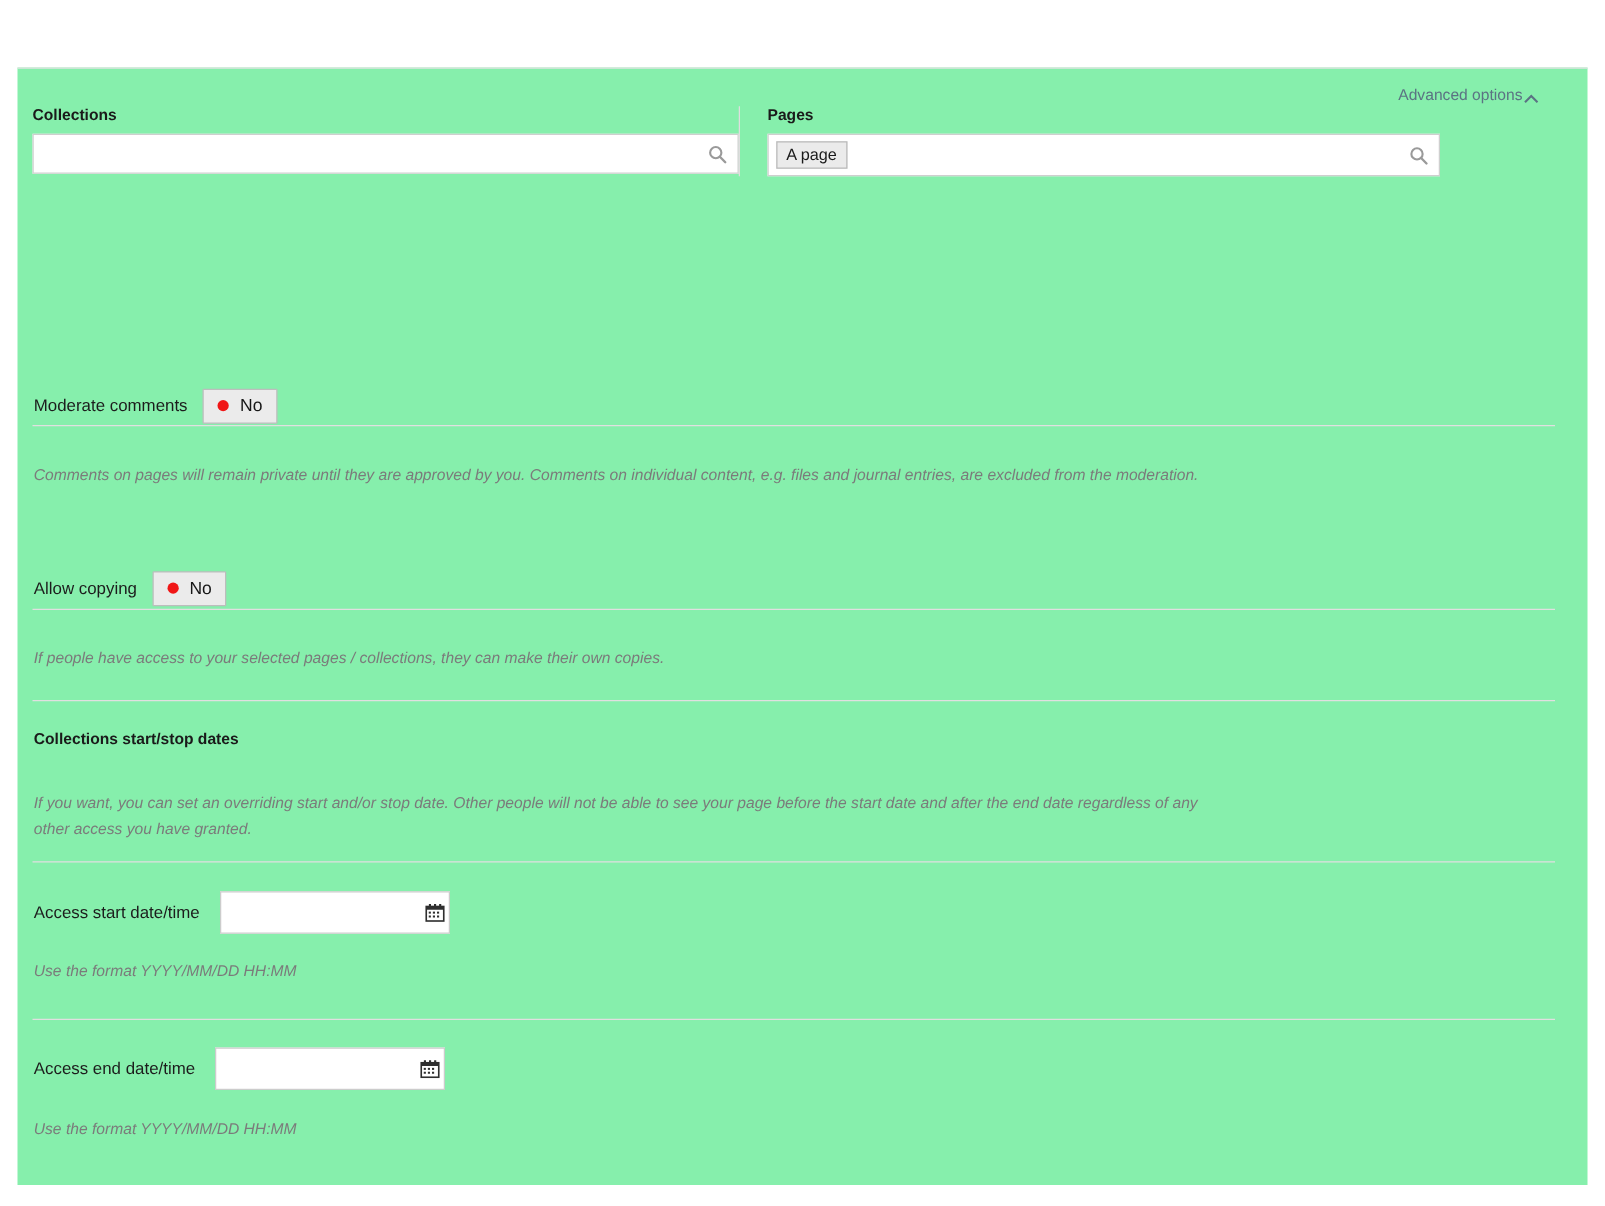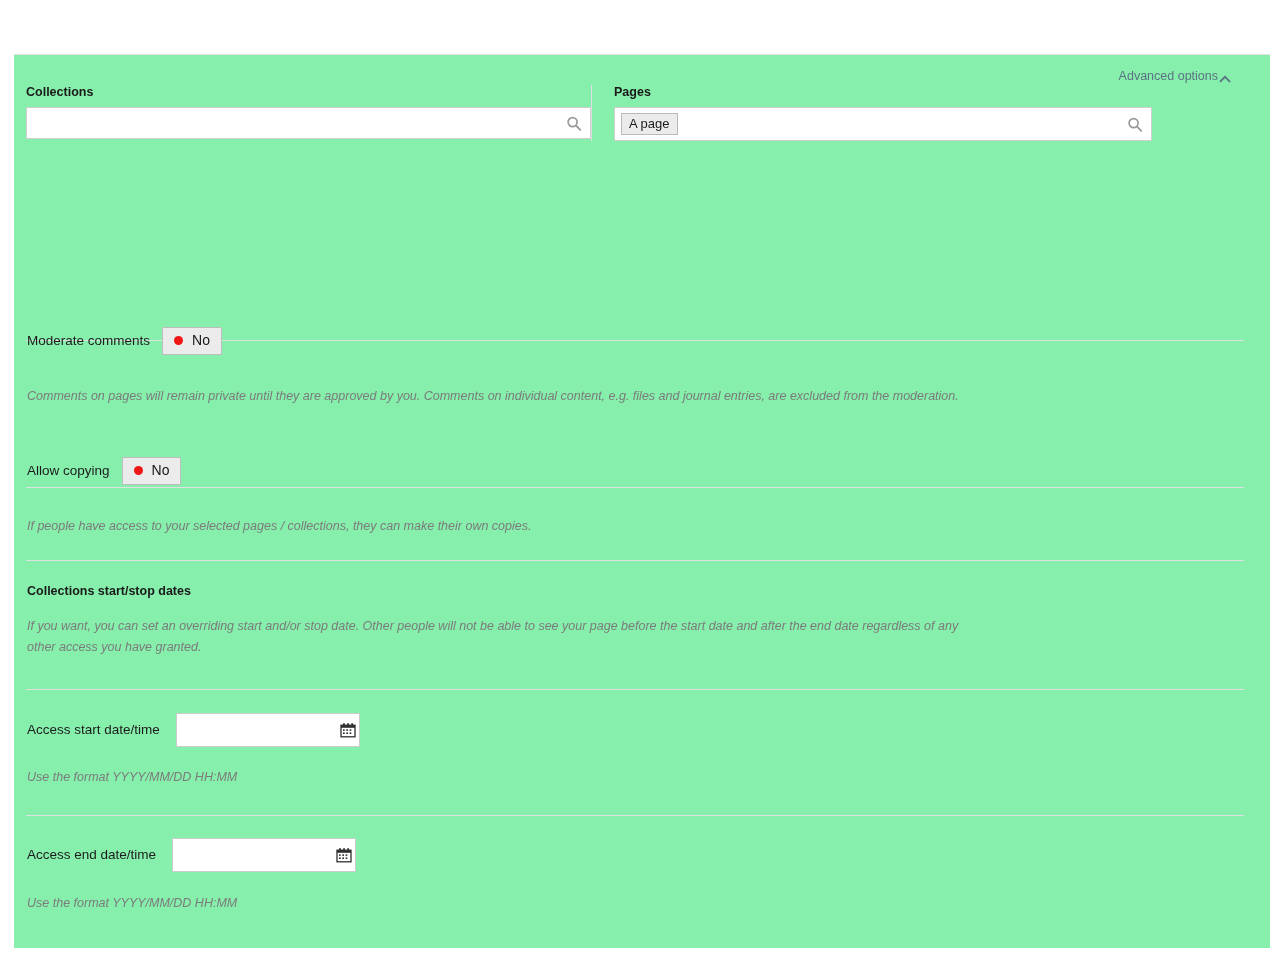--- a/index.html
+++ b/index.html
@@ -306,21 +306,21 @@
               <line x1="10.1" y1="10.1" x2="14.2" y2="14.3" stroke="#9a9a9a" stroke-width="1.9" stroke-linecap="round"></line>
             </svg>
           </span>
         </div>
       </div>
 
     </div>
 
     <div class="divider" style="top:285px;"></div>
 
-    <div class="field" style="top:272px;">
+    <div class="field" style="top:256px;">
       <div class="field-inner">
         <div class="field-line">
           <span class="field-label">Moderate comments</span>
           <button class="toggle">
             <span class="dot dot-no"></span>
             <span>No</span>
           </button>
         </div>
         <div class="field-help" style="margin-top:31px; max-width:985px;">Comments on pages will remain private until they are approved by you. Comments on individual content, e.g. files and journal entries, are excluded from the moderation.</div>
       </div>
@@ -337,21 +337,21 @@
           </button>
         </div>
         <div class="field-help" style="margin-top:31px;">If people have access to your selected pages / collections, they can make their own copies.</div>
       </div>
     </div>
     <div class="divider" style="top:505px;"></div>
 
     <div class="field" style="top:528px;">
       <div class="field-inner">
         <div class="section-heading">Collections start/stop dates</div>
-        <div class="field-help" style="margin-top:16px; max-width:950px;">If you want, you can set an overriding start and/or stop date. Other people will not be able to see your page before the start date and after the end date regardless of any other access you have granted.</div>
+        <div class="field-help" style="margin-top:32px; max-width:950px;">If you want, you can set an overriding start and/or stop date. Other people will not be able to see your page before the start date and after the end date regardless of any other access you have granted.</div>
       </div>
     </div>
     <div class="divider" style="top:634px;"></div>
 
     <div class="field" style="top:658px;">
       <div class="field-inner">
         <div class="field-line" style="gap:16px;">
           <span class="field-label">Access start date/time</span>
           <span class="date-wrap">
             <input class="date-input" type="text" placeholder="" style="">

